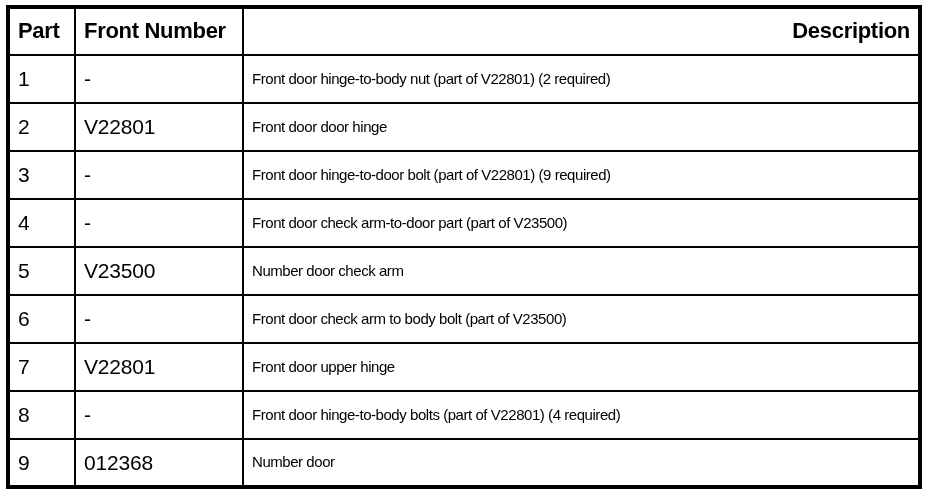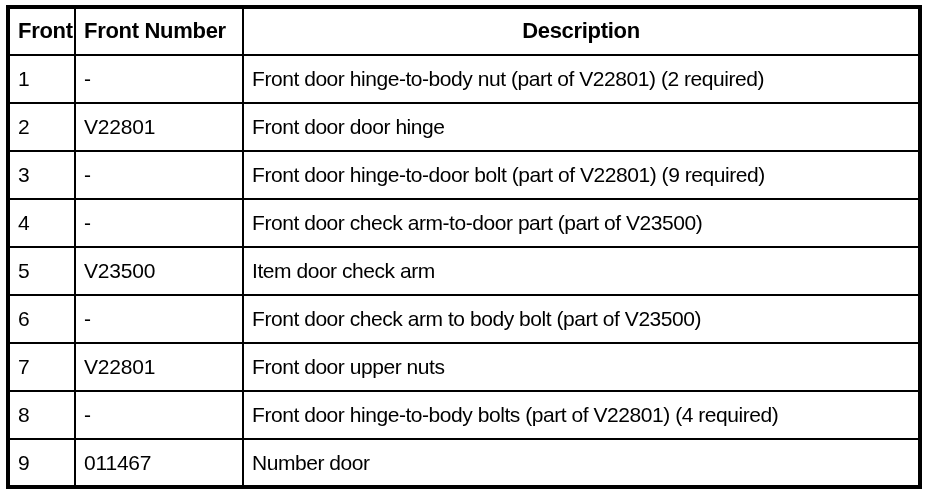--- a/index.html
+++ b/index.html
@@ -54,28 +54,28 @@
     font-weight: bold;
     font-size: 22px;
     letter-spacing: -0.3px;
   }
   #parts-table thead th.th-item,
   #parts-table thead th.th-part {
     text-align: left;
     padding-left: 8px;
   }
   #parts-table thead th.th-desc {
-    text-align: center;
+    text-align: right;
   }
   #parts-table tbody td {
     font-weight: normal;
     text-align: left;
   }
   #parts-table tbody td.cell-desc {
-    font-size: 21px;
+    font-size: 15px;
     letter-spacing: -0.45px;
   }
   #parts-table tbody td.cell-item,
   #parts-table tbody td.cell-part {
     font-size: 21px;
     letter-spacing: -0.2px;
   }
 </style>
 </head>
 <body>
@@ -83,21 +83,21 @@
 <div id="page">
 
   <table id="parts-table">
     <colgroup>
       <col class="col-item">
       <col class="col-part">
       <col class="col-desc">
     </colgroup>
     <thead>
       <tr>
-        <th class="th-item">Front</th>
+        <th class="th-item">Part</th>
         <th class="th-part">Front Number</th>
         <th class="th-desc">Description</th>
       </tr>
     </thead>
     <tbody id="table-body">
         <tr>
           <td class="cell-item">1</td>
           <td class="cell-part">-</td>
           <td class="cell-desc">Front door hinge-to-body nut (part of V22801) (2 required)</td>
         </tr>
@@ -112,38 +112,38 @@
           <td class="cell-desc">Front door hinge-to-door bolt (part of V22801) (9 required)</td>
         </tr>
         <tr>
           <td class="cell-item">4</td>
           <td class="cell-part">-</td>
           <td class="cell-desc">Front door check arm-to-door part (part of V23500)</td>
         </tr>
         <tr>
           <td class="cell-item">5</td>
           <td class="cell-part">V23500</td>
-          <td class="cell-desc">Item door check arm</td>
+          <td class="cell-desc">Number door check arm</td>
         </tr>
         <tr>
           <td class="cell-item">6</td>
           <td class="cell-part">-</td>
           <td class="cell-desc">Front door check arm to body bolt (part of V23500)</td>
         </tr>
         <tr>
           <td class="cell-item">7</td>
           <td class="cell-part">V22801</td>
-          <td class="cell-desc">Front door upper nuts</td>
+          <td class="cell-desc">Front door upper hinge</td>
         </tr>
         <tr>
           <td class="cell-item">8</td>
           <td class="cell-part">-</td>
           <td class="cell-desc">Front door hinge-to-body bolts (part of V22801) (4 required)</td>
         </tr>
         <tr>
           <td class="cell-item">9</td>
-          <td class="cell-part">011467</td>
+          <td class="cell-part">012368</td>
           <td class="cell-desc">Number door</td>
         </tr>
       </tbody>
   </table>
 
 </div>
 
 </body></html>

